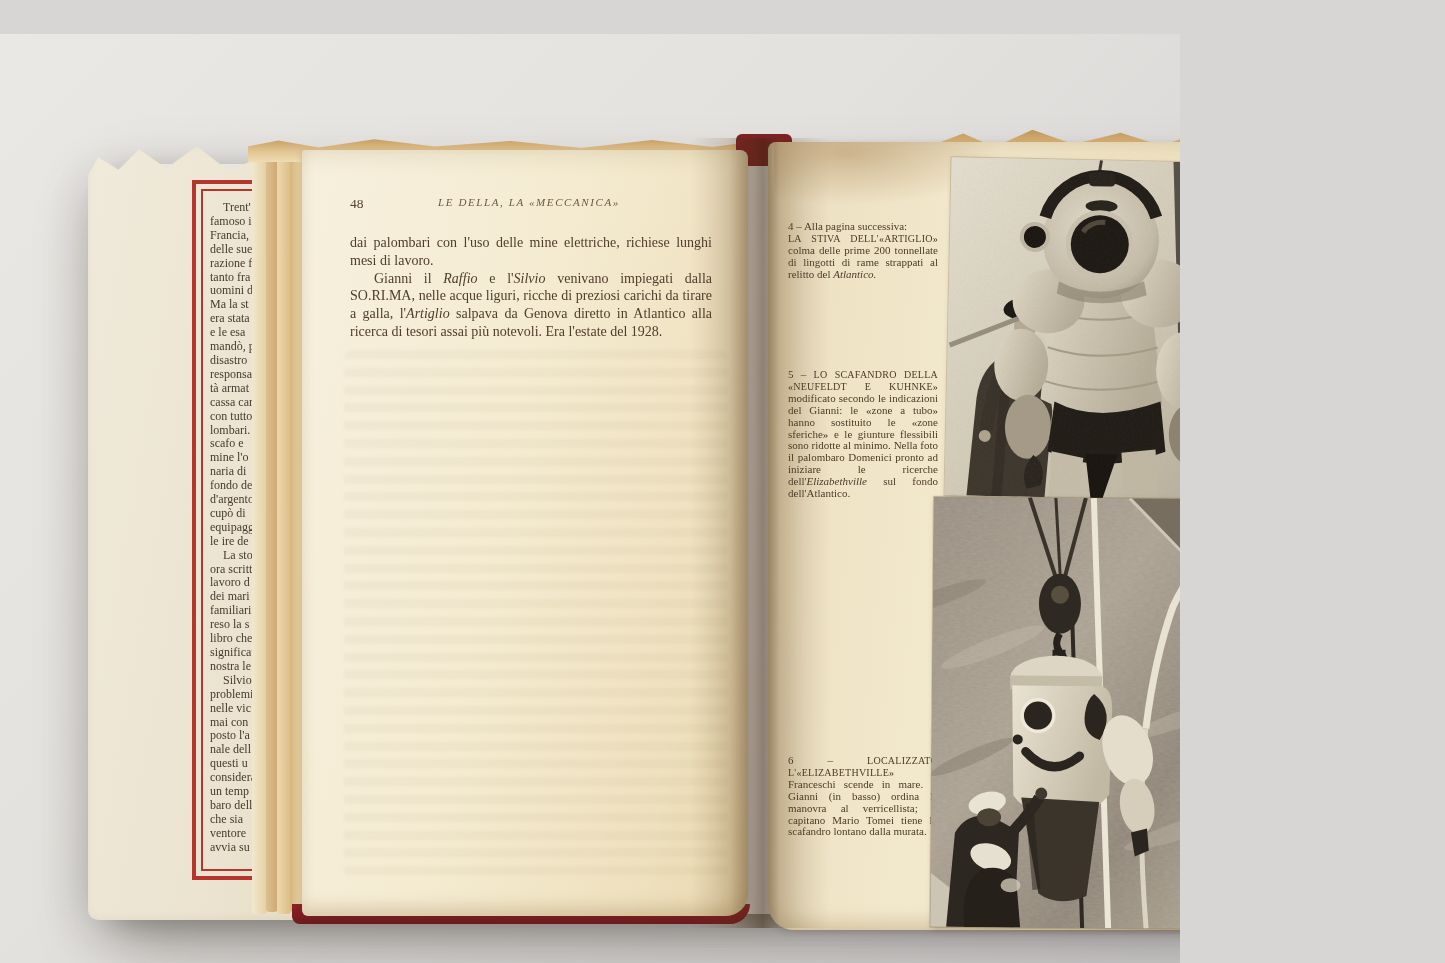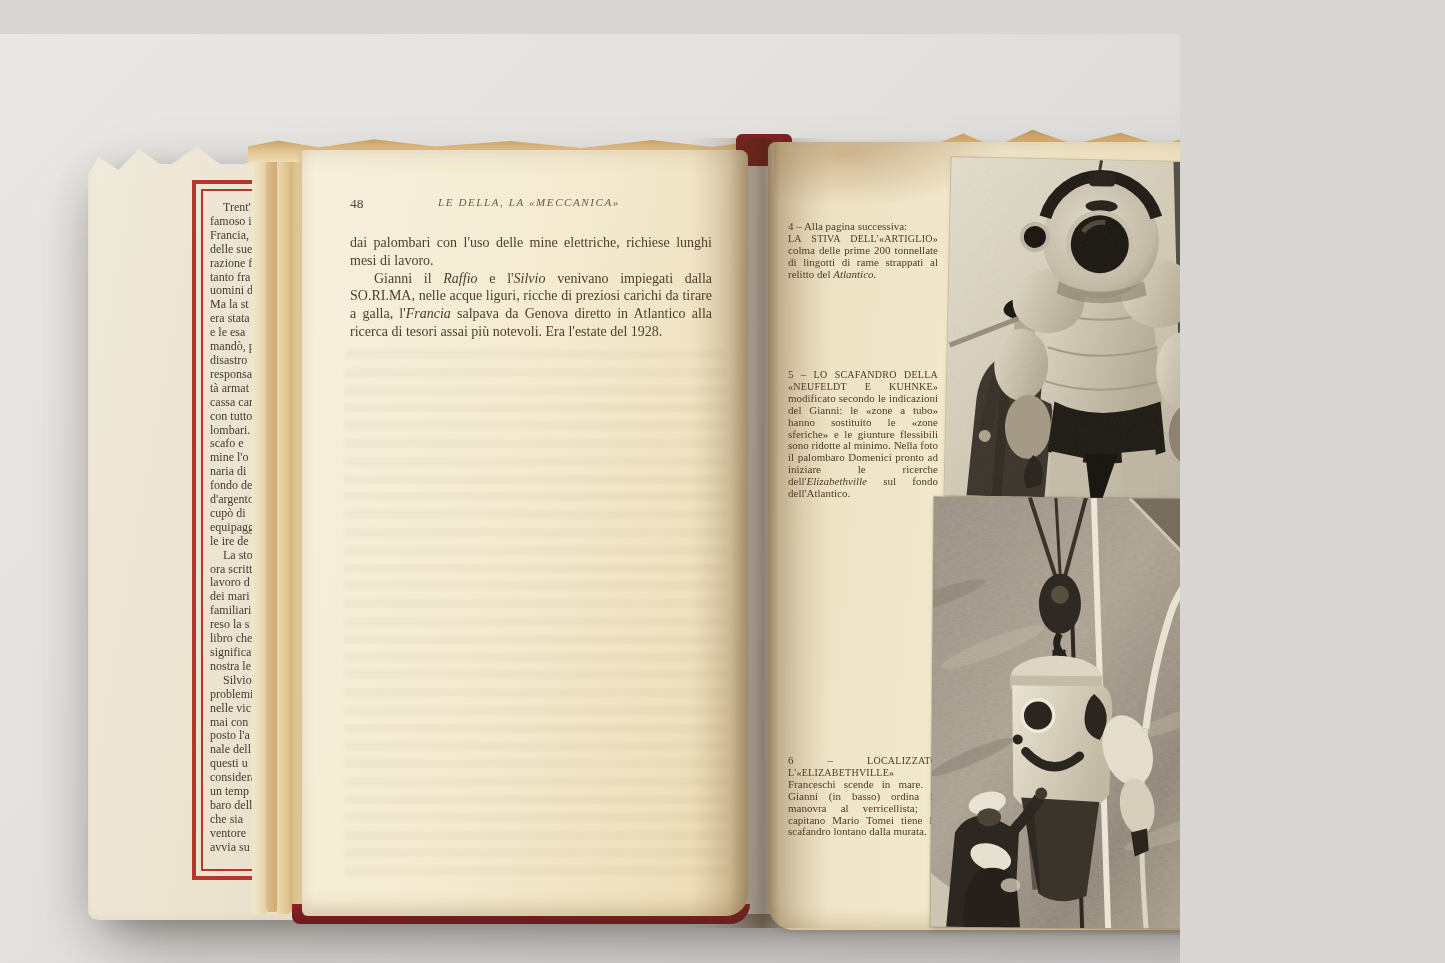--- a/index.html
+++ b/index.html
@@ -176,21 +176,21 @@
   <div class="abs strip rstrip3"></div>
   <div class="abs strip rstrip4"></div>
 
   <div class="abs page left-page">
     <div class="header-row">
       <span class="page-number">48</span>
       <span class="running-header">LE DELLA, LA «MECCANICA»</span>
     </div>
     <div class="body-text">
       <p><span>dai palombari con l'uso delle mine elettriche, richiese lunghi mesi di lavoro.</span></p>
-      <p class="indent"><span>Gianni il </span><span class="i">Raffio</span><span> e l'</span><span class="i">Silvio</span><span> venivano impiegati dalla SO.RI.MA, nelle acque liguri, ricche di preziosi carichi da tirare a galla, l'</span><span class="i">Francia</span><span> salpava da Genova diretto in Atlantico alla ricerca di tesori assai più notevoli. Era l'estate del 1928.</span></p>
+      <p class="indent"><span>Gianni il </span><span class="i">Raffio</span><span> e l'</span><span class="i">Silvio</span><span> venivano impiegati dalla SO.RI.MA, nelle acque liguri, ricche di preziosi carichi da tirare a galla, l'</span><span class="i">Artiglio</span><span> salpava da Genova diretto in Atlantico alla ricerca di tesori assai più notevoli. Era l'estate del 1928.</span></p>
     </div>
     <div class="ghost-text"></div>
   </div>
 
   <div class="abs page right-page">
     <div class="page-stain"></div>
 
     <div class="captions-col">
       <p class="caption cap-4"><span>4 – Alla pagina successiva:</span><br><span class="sc">LA STIVA DELL'«ARTIGLIO»</span><span> colma delle prime 200 tonnellate di lingotti di rame strappati al relitto del </span><span class="i">Atlantico.</span></p>
       <p class="caption cap-5"><span>5 – </span><span class="sc">LO SCAFANDRO DELLA «NEUFELDT E KUHNKE»</span><span> modificato secondo le indicazioni del Gianni: le «zone a tubo» hanno sostituito le «zone sferiche» e le giunture flessibili sono ridotte al minimo. Nella foto il palombaro Domenici pronto ad iniziare le ricerche dell'</span><span class="i">Elizabethville</span><span> sul fondo dell'Atlantico.</span></p>

